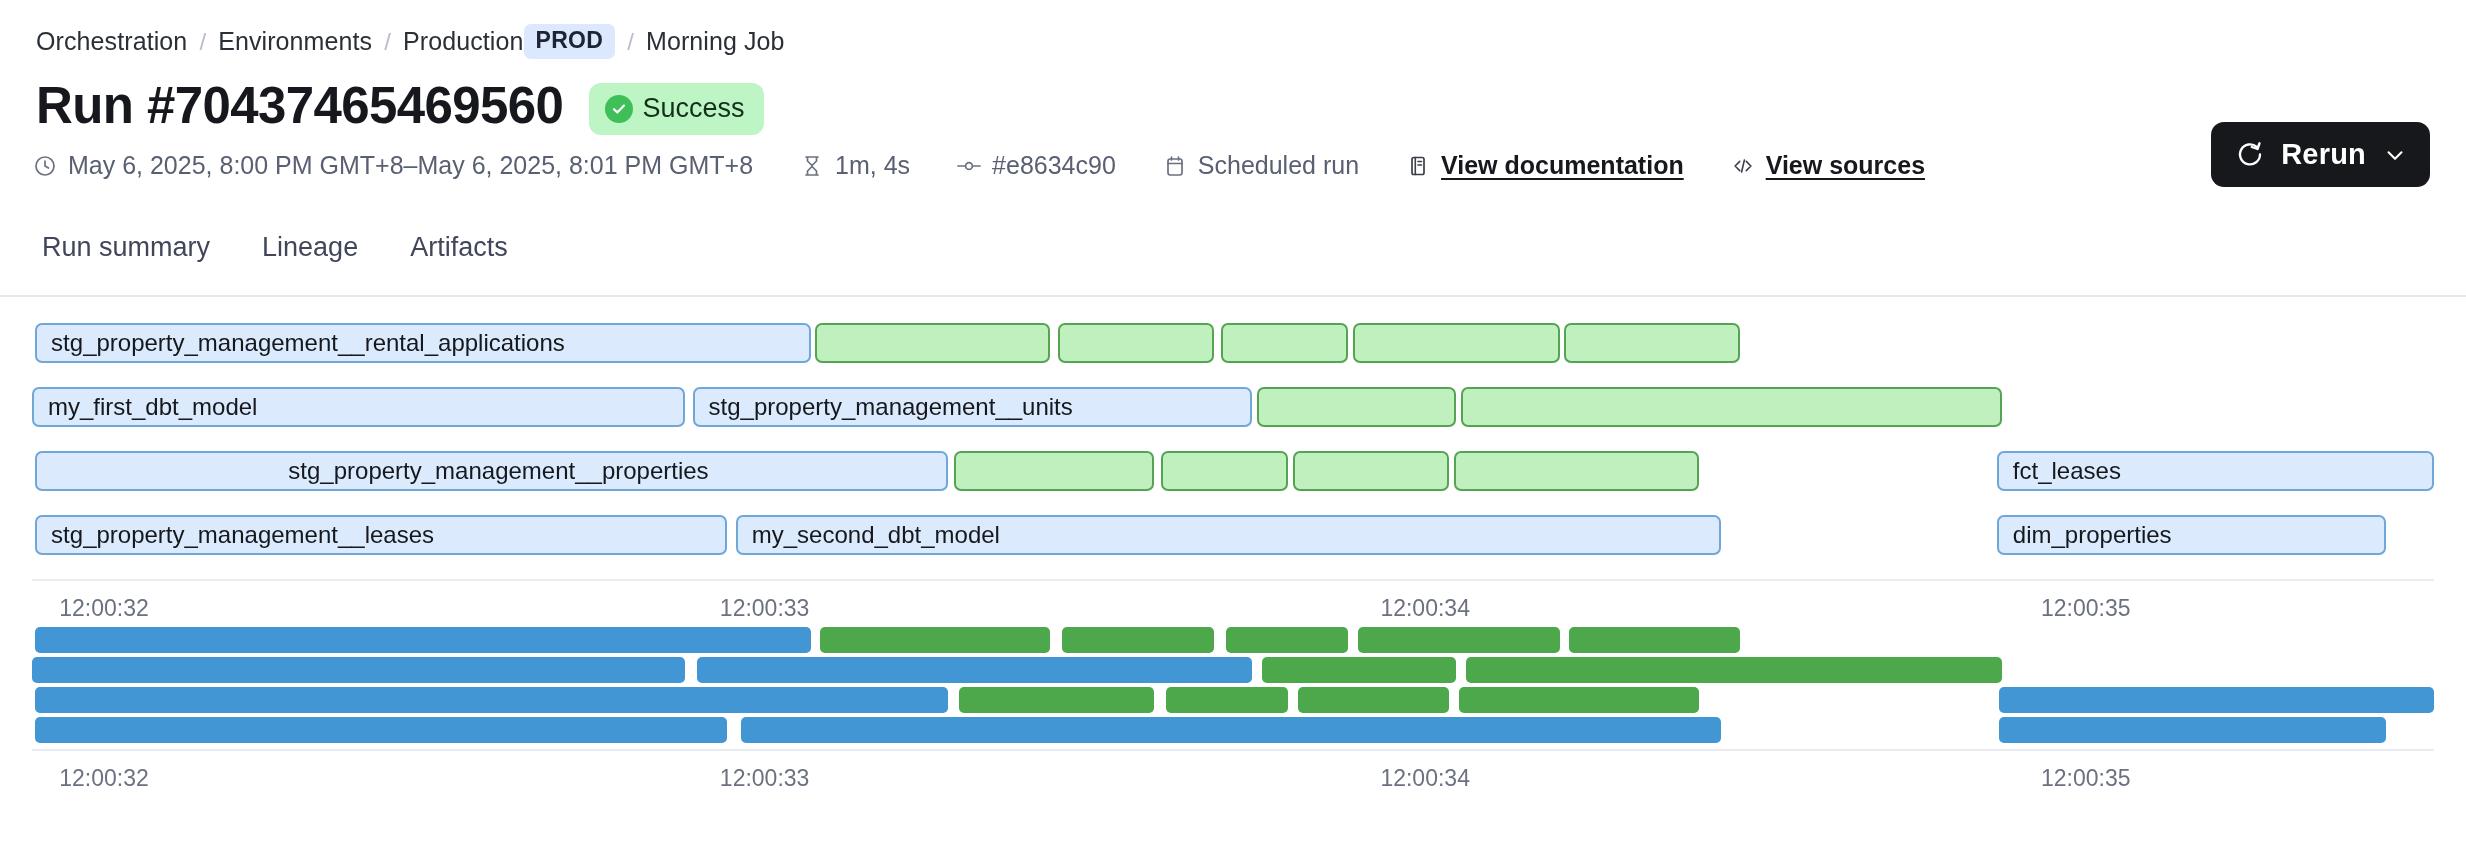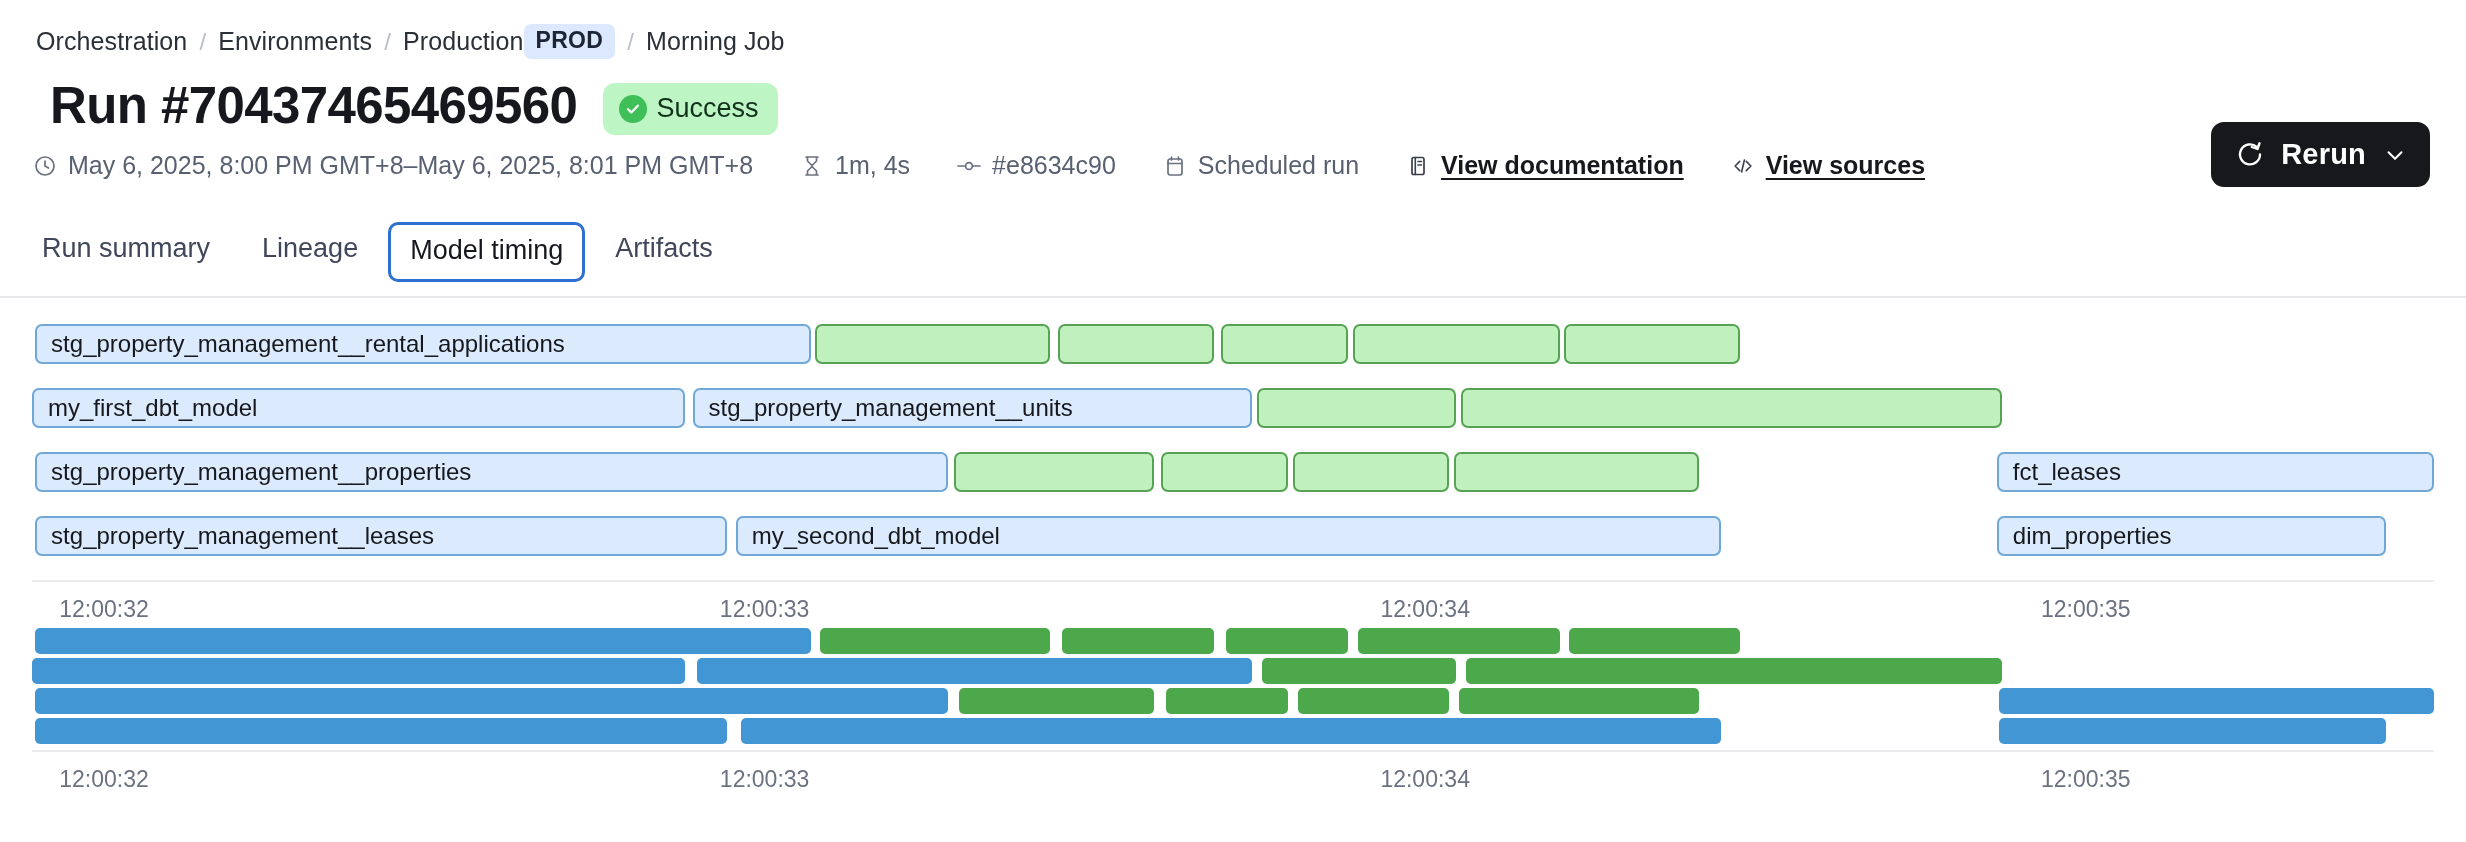--- a/index.html
+++ b/index.html
@@ -22,21 +22,21 @@
   .crumb-chip {
     background: #dbe8fd; color: #1d2433;
     border-radius: 7px; padding: 3px 12px 5px;
     font-size: 23px; font-weight: 700; margin-left: 0;
     letter-spacing: .3px;
   }
 
   
   .title-row {
     display: flex; align-items: center;
-    padding: 18px 0 0 50px; gap: 26px;
+    padding: 18px 0 0 36px; gap: 26px;
   }
   .page-title {
     font-size: 51px; font-weight: 700; letter-spacing: -.6px;
     color: #16181d; line-height: 1.05; white-space: nowrap;
   }
   .status-badge {
     display: inline-flex; align-items: center; gap: 9px;
     background: #bdf5c4; border-radius: 12px;
     padding: 10px 20px 11px 16px;
     font-size: 27px; color: #13301b; font-weight: 400;
@@ -216,21 +216,20 @@
       <svg width="26" height="26" viewBox="0 0 24 24">
           <path d="M6 9.5 L12 15.5 L18 9.5" fill="none" stroke="#fff" stroke-width="1.9" stroke-linecap="round" stroke-linejoin="round"></path>
         </svg>
     </span>
   </button>
 </div>
 
 <div class="tabs" id="tabs">
     <div class="tab">Run summary</div>
     <div class="tab">Lineage</div>
-    <div class="tab active">Model timing</div>
     <div class="tab">Artifacts</div>
   </div>
 
 <div class="chart-wrap" id="charts">
     <div class="chart">
       <div class="gantt-row">
         <div class="bar outline-blue" style="left: 0.13%; width: 32.3%;">
           <span class="bar-label">stg_property_management__rental_applications</span>
         </div>
         <div class="bar outline-green" style="left: 32.6%; width: 9.8%;"></div>
@@ -243,21 +242,21 @@
         <div class="bar outline-blue" style="left: 0%; width: 27.2%;">
           <span class="bar-label">my_first_dbt_model</span>
         </div>
         <div class="bar outline-blue" style="left: 27.5%; width: 23.3%;">
           <span class="bar-label">stg_property_management__units</span>
         </div>
         <div class="bar outline-green" style="left: 51%; width: 8.3%;"></div>
         <div class="bar outline-green" style="left: 59.5%; width: 22.5%;"></div>
       </div>
       <div class="gantt-row">
-        <div class="bar outline-blue" style="left: 0.13%; width: 38%;">
+        <div class="bar outline-blue" style="left: 0.13%; width: 38%; justify-content: center;">
           <span class="bar-label">stg_property_management__properties</span>
         </div>
         <div class="bar outline-green" style="left: 38.4%; width: 8.3%;"></div>
         <div class="bar outline-green" style="left: 47%; width: 5.3%;"></div>
         <div class="bar outline-green" style="left: 52.5%; width: 6.5%;"></div>
         <div class="bar outline-green" style="left: 59.2%; width: 10.2%;"></div>
         <div class="bar outline-blue" style="left: 81.8%; width: 18.2%;">
           <span class="bar-label">fct_leases</span>
         </div>
       </div>

